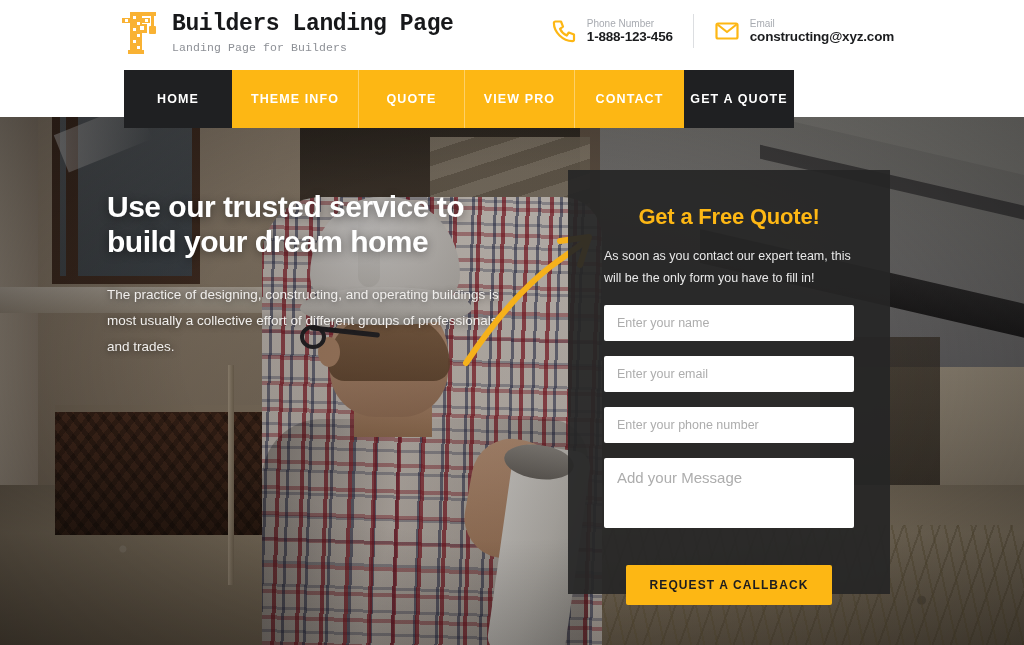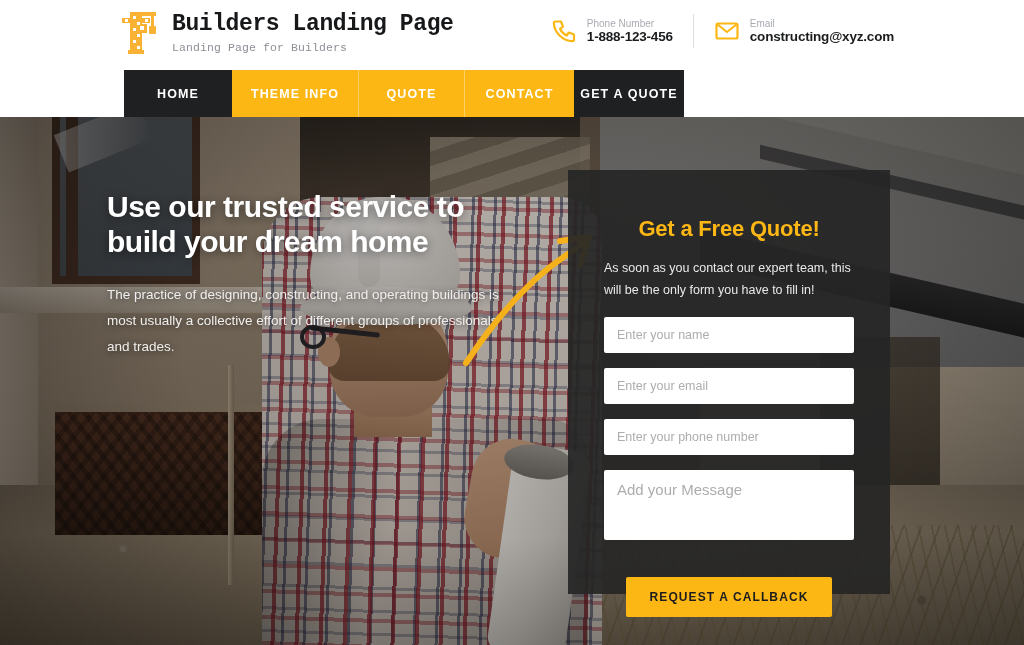--- a/index.html
+++ b/index.html
@@ -33,21 +33,21 @@
   .contact-sep { width:1px; height:34px; background:#dcdee1; margin:0 20px; }
 
   
   .nav {
     position:absolute; left:124px; top:70px; width:765px; height:47px;
     display:flex; z-index:6;
   }
   .nav-item {
     display:flex; align-items:center; justify-content:center;
     font-size:12.5px; font-weight:bold; letter-spacing:1.1px;
-    color:#ffffff; background:#fdb714; height:47px;
+    color:#ffffff; background:#fdb714; height:58px;
     border-right:1px solid rgba(255,255,255,0.35);
     cursor:pointer; user-select:none;
   }
   .nav-item.dark { background:#1f2022; border-right:none; }
   .nav-item.last { border-right:none; }
 
   
   .hero {
     position:absolute; left:0; top:117px; width:1024px; height:528px;
     overflow:hidden; background:#6a5c4e;
@@ -203,21 +203,21 @@
   
   .arrow-svg { position:absolute; left:440px; top:215px; width:180px; height:170px; z-index:7; pointer-events:none; }
 
   
   .quote-panel {
     position:absolute; left:568px; top:170px; width:322px; height:424px;
     background:rgba(38,38,38,0.93); z-index:8; padding:0 36px;
   }
   .quote-title {
     text-align:center; color:#fdb714; font-size:22px; font-weight:bold;
-    letter-spacing:-0.2px; padding-top:46px;
+    letter-spacing:-0.2px; padding-top:34px;
   }
   .quote-sub {
     text-align:left; color:#e9e9e9; font-size:12.5px; line-height:1.75;
     margin-top:16px;
   }
   .q-field {
     display:block; width:100%; height:36px; margin-top:15px;
     background:#ffffff; border:none; border-radius:2px;
     padding:0 13px; font-size:12.5px; color:#3b3b3b;
     font-family:"Liberation Sans", sans-serif;
@@ -297,20 +297,21 @@
           <div class="contact-value">constructing@xyz.com</div>
         </div>
       </div>
     </div>
   </div>
 
   <div class="nav">
     <div class="nav-item dark" style="width:108px">HOME</div>
     <div class="nav-item" style="width:127px">THEME INFO</div>
     <div class="nav-item" style="width:106px">QUOTE</div>
+    <div class="nav-item" style="width:110px">VIEW PRO</div>
     <div class="nav-item last" style="width:109px">CONTACT</div>
     <div class="nav-item dark last" style="width:110px">GET A QUOTE</div>
   </div>
 
   <div class="hero">
     <div class="hero-photo">
       <div class="mid-wall"></div>
       <div class="mid-dark"></div>
       <div class="stairs"></div>
       <div class="wall-left"></div>

